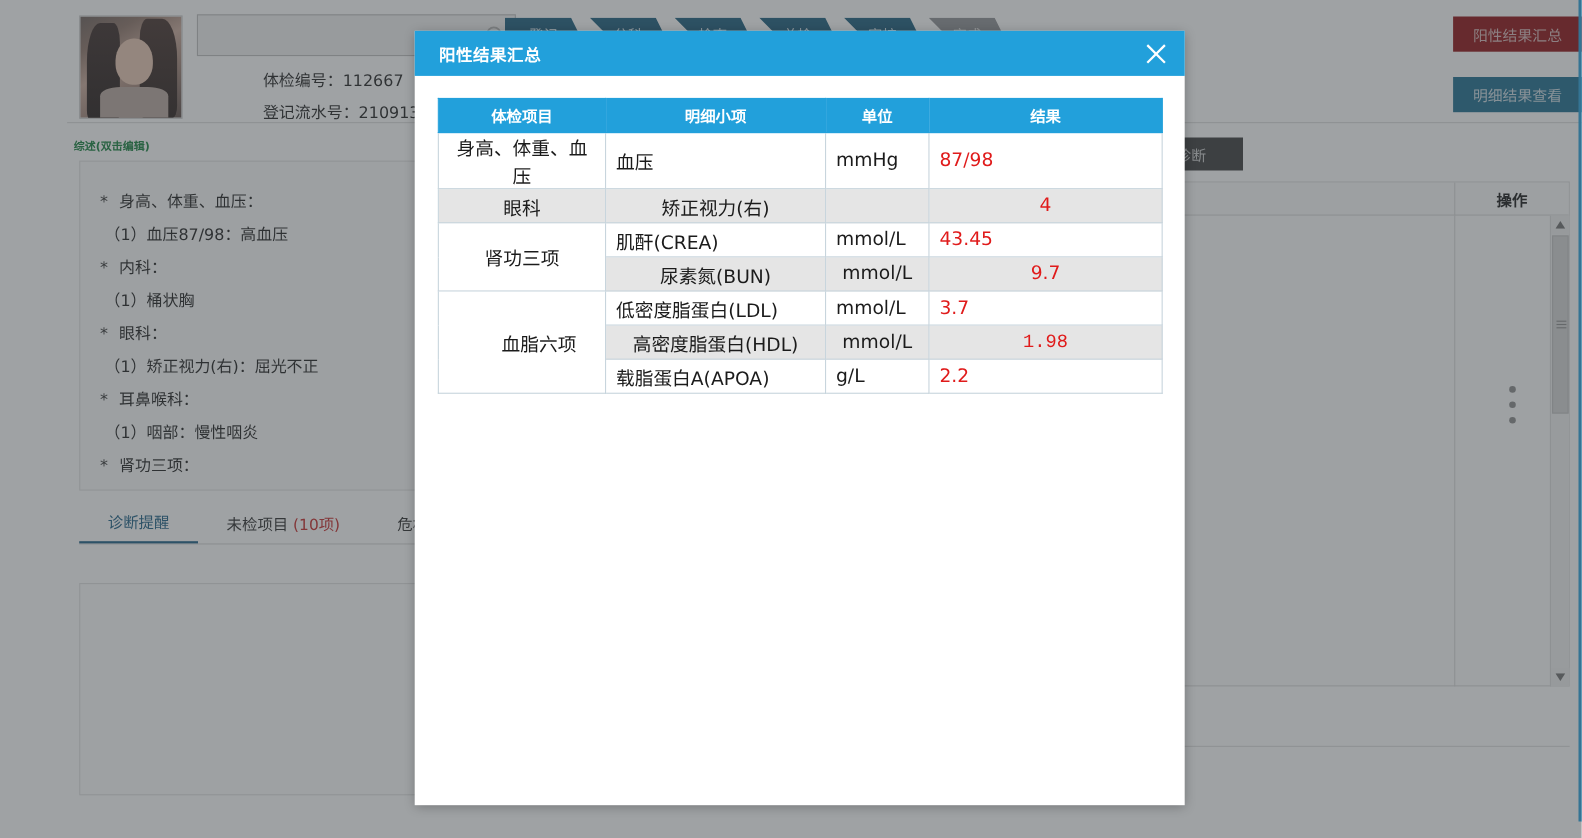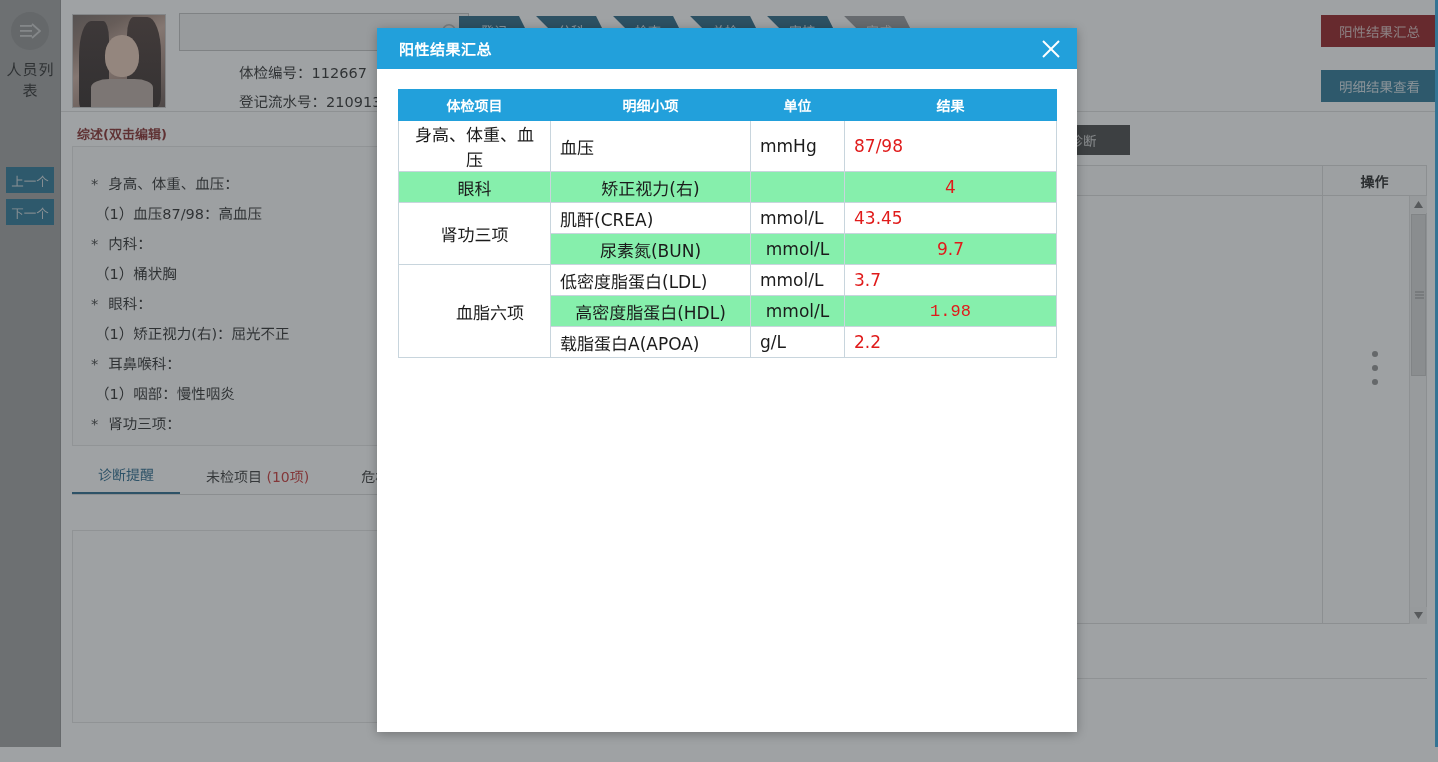--- a/index.html
+++ b/index.html
@@ -130,22 +130,22 @@
   .btn-detail {
     position: absolute; right: 0px; top: 70px;
     width: 117px; height: 32px;
     background: #1c6c8e; color: #cfdde5;
     font-size: 13.5px; border: none; cursor: pointer;
     display:flex; align-items:center; justify-content:center;
   }
 
   
   .sum-title {
-    position: absolute; left: 16px; top: 124px;
-    font-size: 13px; font-weight: bold; color: #7f1d1d;
+    position: absolute; left: 6px; top: 124px;
+    font-size: 10px; font-weight: bold; color: #15803d;
   }
   .sum-box {
     position: absolute; left: 11px; top: 146px;
     width: 630px; height: 300px;
     background: #fbfbfb; border: 1px solid #e2e2e2;
     padding: 22px 14px 0 14px;
     overflow: hidden;
   }
   .sum-line { font-size: 14.5px; color: #1d1d1d; line-height: 30px; white-space: nowrap; }
   .sum-line.hd { padding-left: 4px; }
@@ -300,46 +300,33 @@
     border: 1px solid #22a0db;
   }
   table.res td {
     height: 31px;
     border: 1px solid #c8d5dd;
     font-size: 17px; color: #1b1b1b;
     padding: 0 9px;
   }
   table.res td.grp { text-align: center; }
   table.res td.val { color: #e01b1b; }
-  table.res tr.alt td { background: #86efac; text-align: center; }
+  table.res tr.alt td { background: #e5e5e5; text-align: center; }
   col.c-grp  { width: 152px; }
   col.c-item { width: 200px; }
   col.c-unit { width: 94px; }
   col.c-val  { width: 212px; }
 </style>
 </head>
 <body>
 
 <div id="app">
 
   <div id="bg-app">
 
-    <div class="rail">
-      <div class="rail-icon">
-        <svg width="22" height="16" viewBox="0 0 22 16" aria-hidden="true">
-          <rect x="1" y="2" width="12" height="1.8" fill="#c9c9c9"></rect>
-          <rect x="1" y="7" width="12" height="1.8" fill="#c9c9c9"></rect>
-          <rect x="1" y="12" width="12" height="1.8" fill="#c9c9c9"></rect>
-          <path d="M13 1 L21 8 L13 15" fill="none" stroke="#c9c9c9" stroke-width="1.8"></path>
-        </svg>
-      </div>
-      <div class="rail-label">人员列表</div>
-      <button class="rail-btn" id="rail-prev">上一个</button>
-      <button class="rail-btn" id="rail-next">下一个</button>
-    </div>
 
     <div class="main-card">
 
       <div class="hdr">
         <div class="avatar">
           <div class="hair-l"></div>
             <div class="hair-r"></div>
           <div class="face"></div>
             <div class="body"></div>
         </div>

